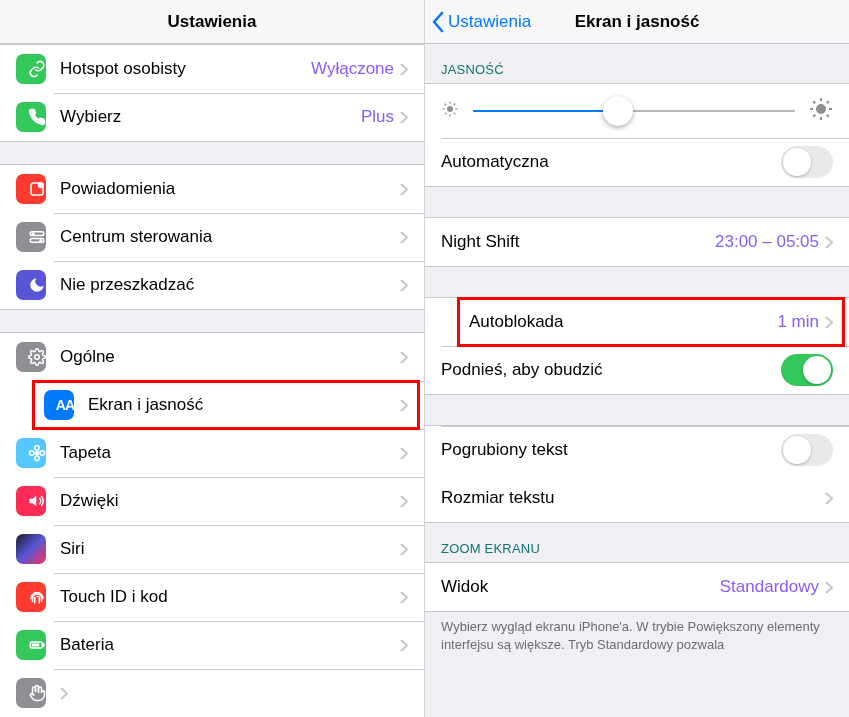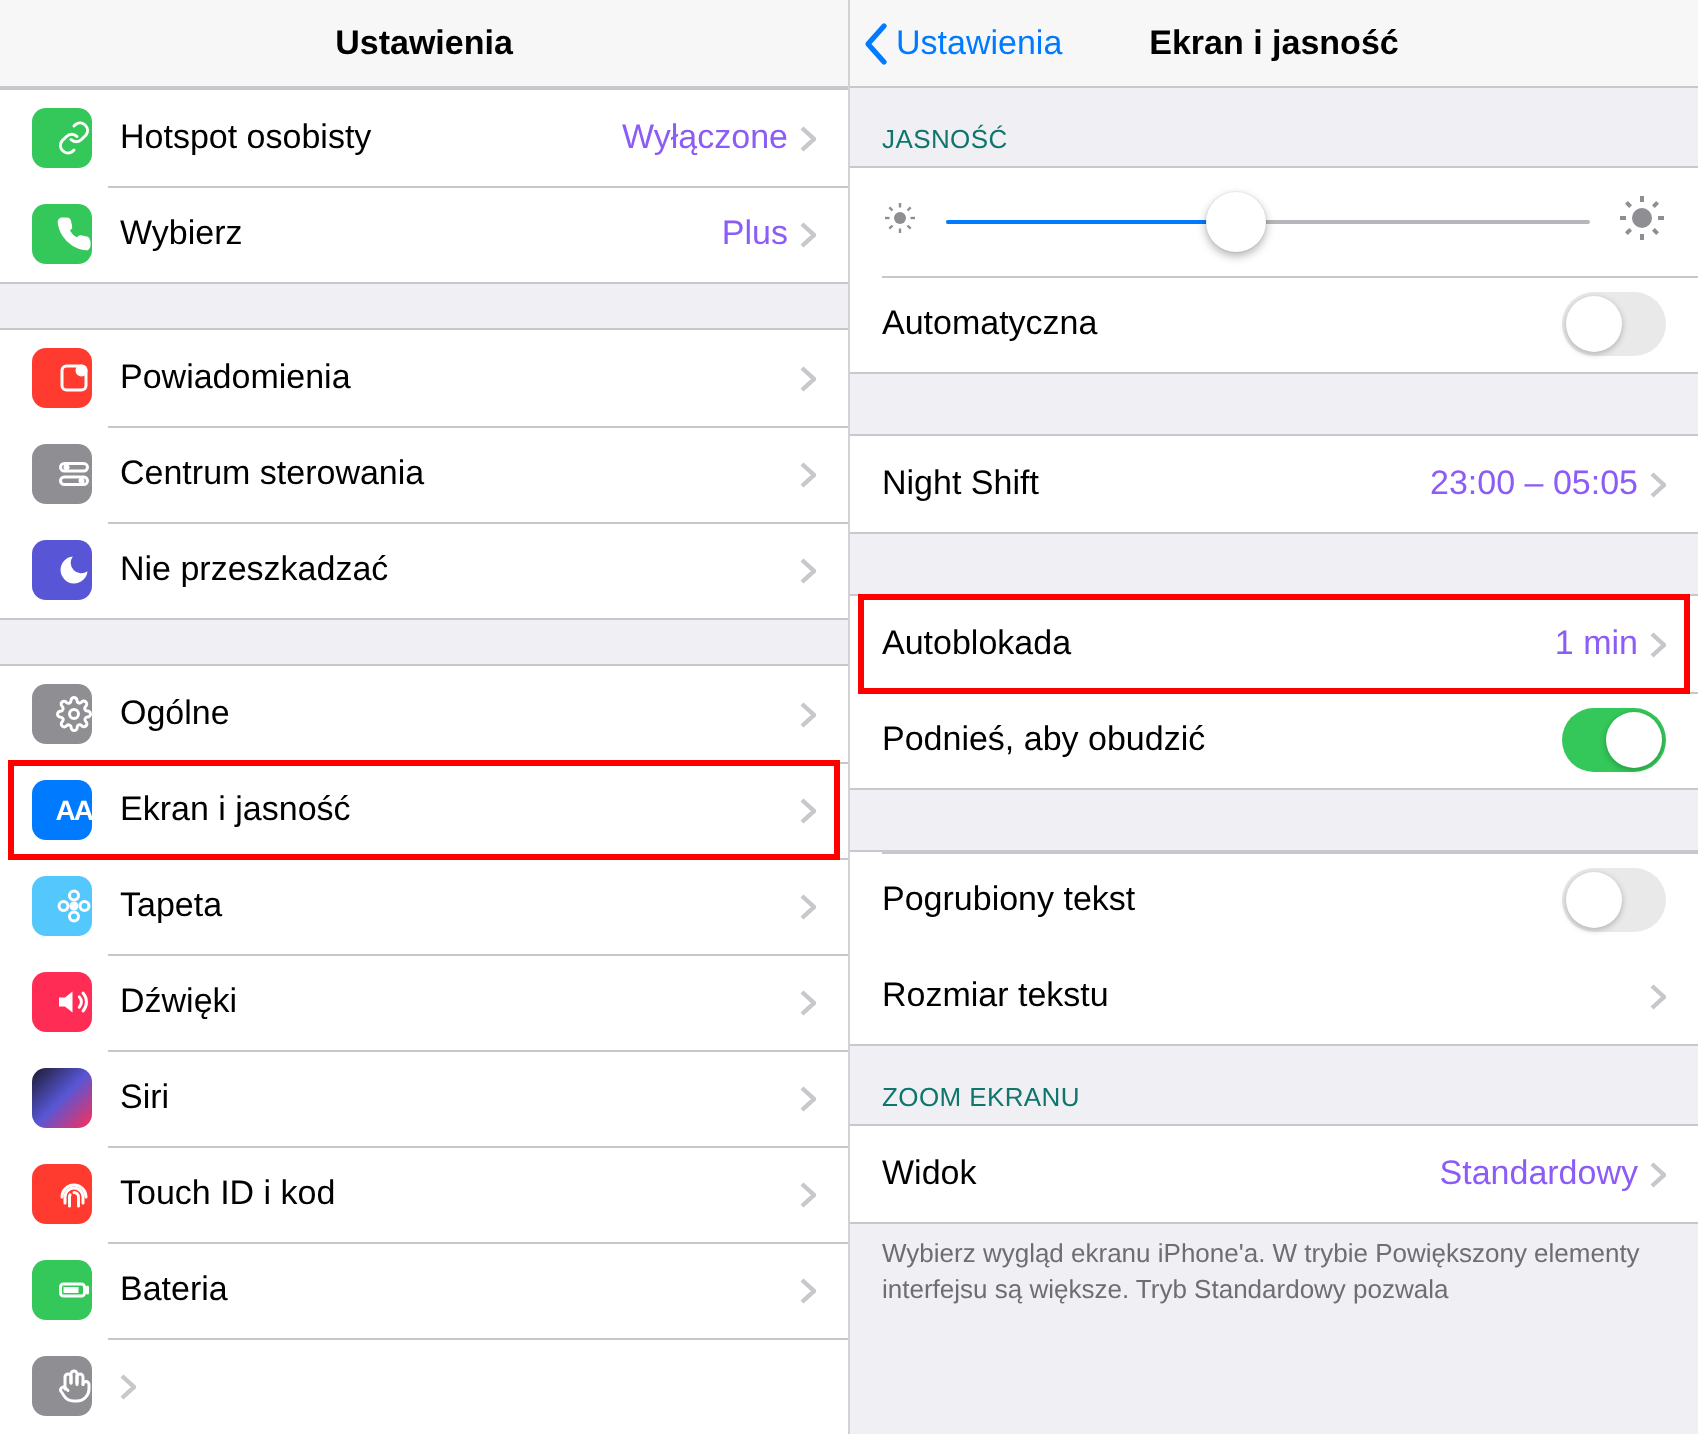--- a/index.html
+++ b/index.html
@@ -102,21 +102,21 @@
   .ic-general { background: #8e8e93; }
   .ic-display { background: #007aff; }
   .ic-wallpaper { background: #54c7fc; }
   .ic-sounds { background: #ff2d55; }
   .ic-siri { background: linear-gradient(135deg,#1b1b2f,#5856d6,#ff2d55); }
   .ic-touchid { background: #ff3b30; }
   .ic-battery { background: #34c759; }
   .ic-privacy { background: #8e8e93; }
   
   
-  .hl-wrap { position: relative; }
+  .hl-wrap { position: relative; margin-left: 28px; }
   .hl {
     position: absolute;
     left: 4px; right: 4px; top: -1px; bottom: -1px;
     border: 3px solid #ff0000;
     pointer-events: none;
     z-index: 5;
   }
   
   
   .switch {

